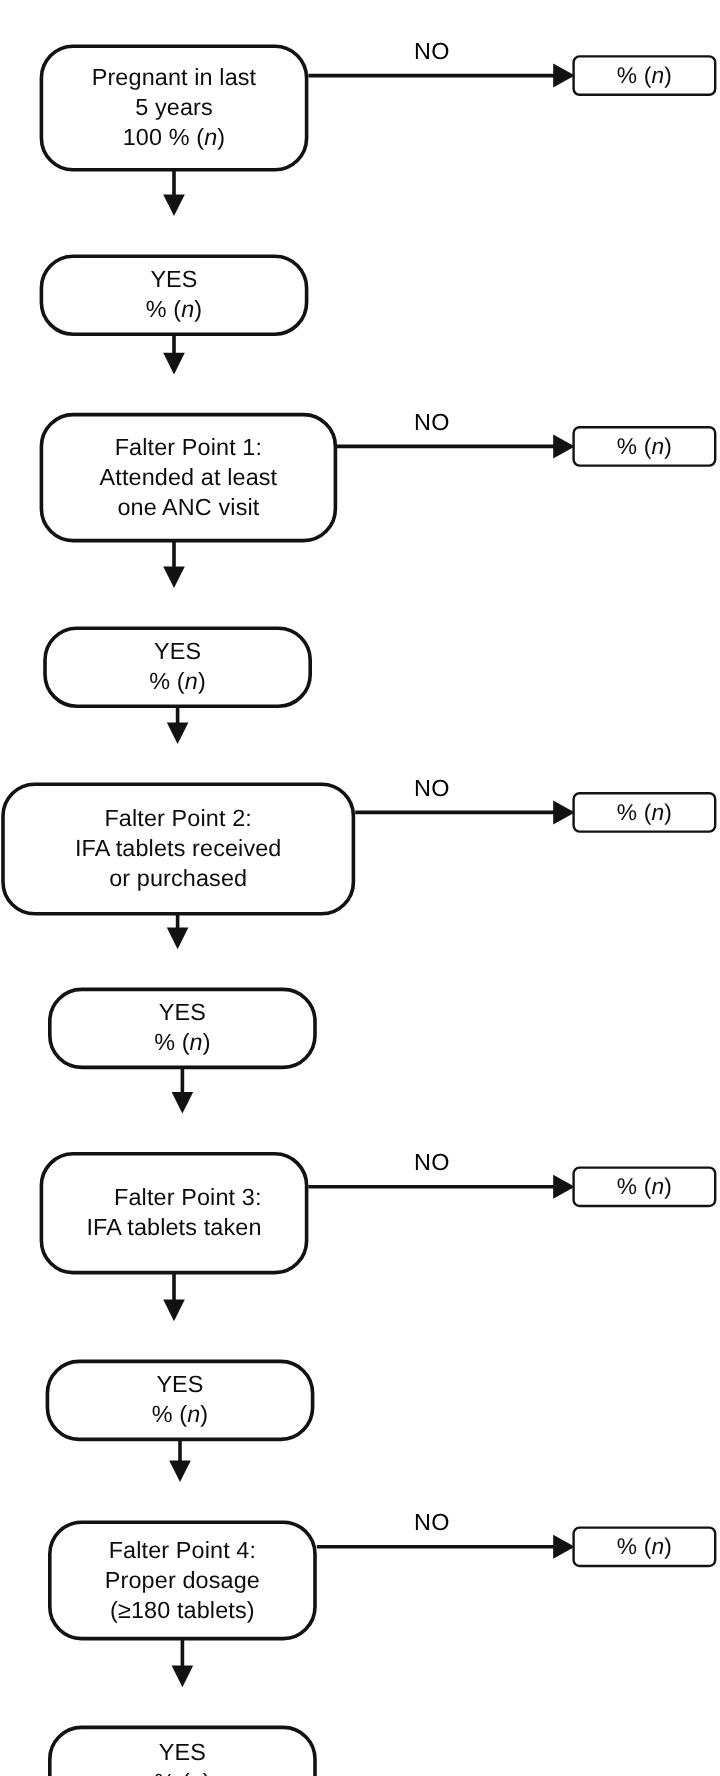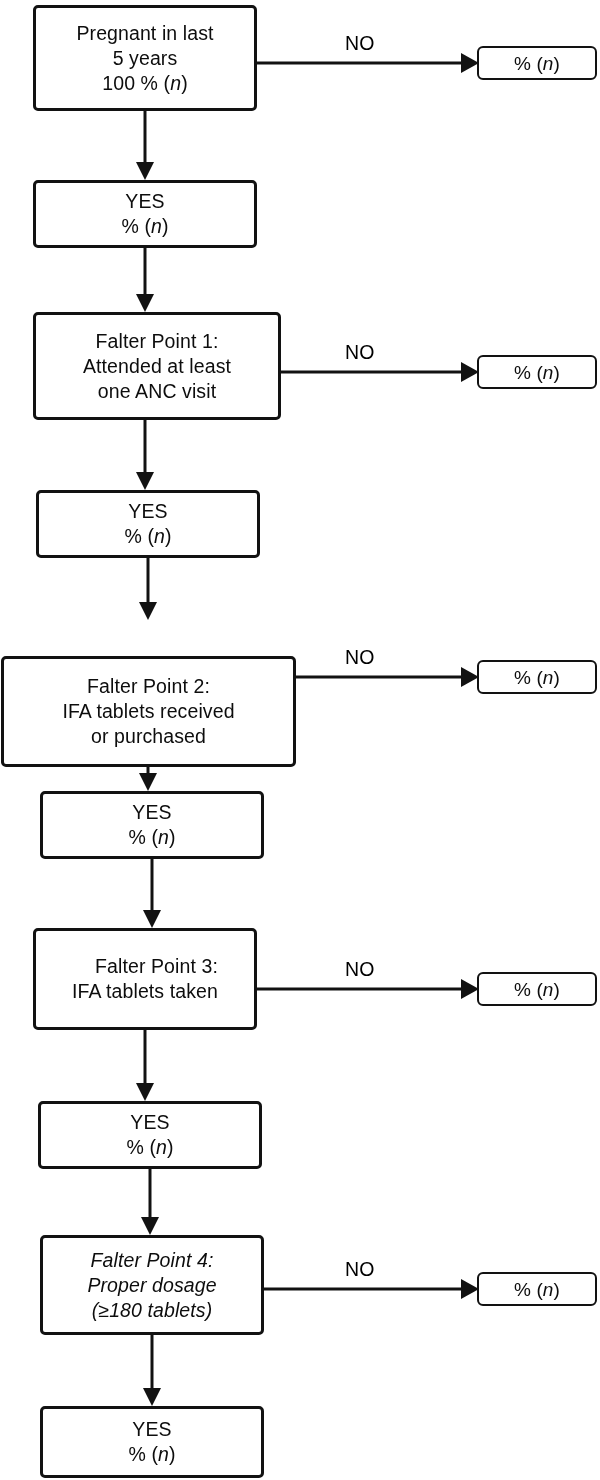--- a/index.html
+++ b/index.html
@@ -31,21 +31,22 @@
     display: flex;
     align-items: center;
     justify-content: center;
     text-align: center;
     color: #0d0d0d;
     font-size: 19.5px;
     line-height: 25px;
     letter-spacing: 0.1px;
   }
   .node.decision {
-    border-radius: 5px;
+    border-radius: 28px;
+    margin-top: 32px;
   }
   .node.result {
     border-radius: 6px;
     border-width: 2.5px;
     font-size: 19px;
   }
   .node .txt {
     display: block;
     white-space: pre-line;
     padding: 0 6px;
@@ -129,37 +130,37 @@
   </div>
 
   <div class="node decision" style="left:33px; top:312px; width:248px; height:108px;">
     <span class="txt">Falter Point 1:<br>Attended at least<br>one ANC visit</span>
   </div>
 
   <div class="node decision" style="left:36px; top:490px; width:224px; height:68px;">
     <span class="txt">YES<br>% (<span class="ital">n</span>)</span>
   </div>
 
-  <div class="node decision" style="left:1px; top:656px; width:295px; height:111px;">
+  <div class="node decision" style="left:1px; top:620px; width:295px; height:111px;">
     <span class="txt">Falter Point 2:<br>IFA tablets received<br>or purchased</span>
   </div>
 
   <div class="node decision" style="left:40px; top:791px; width:224px; height:68px;">
     <span class="txt">YES<br>% (<span class="ital">n</span>)</span>
   </div>
 
   <div class="node decision" style="left:33px; top:928px; width:224px; height:102px;text-align:right;">
     <span class="txt">Falter Point 3:<br>IFA tablets taken</span>
   </div>
 
   <div class="node decision" style="left:38px; top:1101px; width:224px; height:68px;">
     <span class="txt">YES<br>% (<span class="ital">n</span>)</span>
   </div>
 
-  <div class="node decision" style="left:40px; top:1235px; width:224px; height:100px;font-style:italic;">
+  <div class="node decision" style="left:40px; top:1235px; width:224px; height:100px;">
     <span class="txt">Falter Point 4:<br>Proper dosage<br>(≥180 tablets)</span>
   </div>
 
   <div class="node decision" style="left:40px; top:1406px; width:224px; height:72px;">
     <span class="txt">YES<br>% (<span class="ital">n</span>)</span>
   </div>
 
   <div class="node result" style="left:477px; top:46px; width:120px; height:34px;">
     <span class="txt">% (<span class="ital">n</span>)</span>
   </div>

